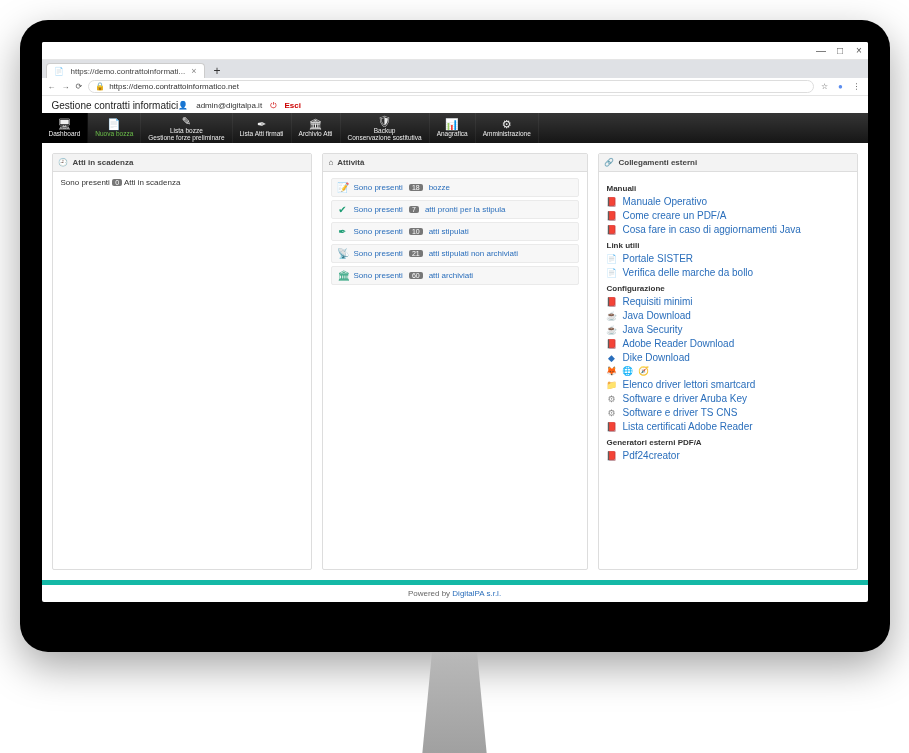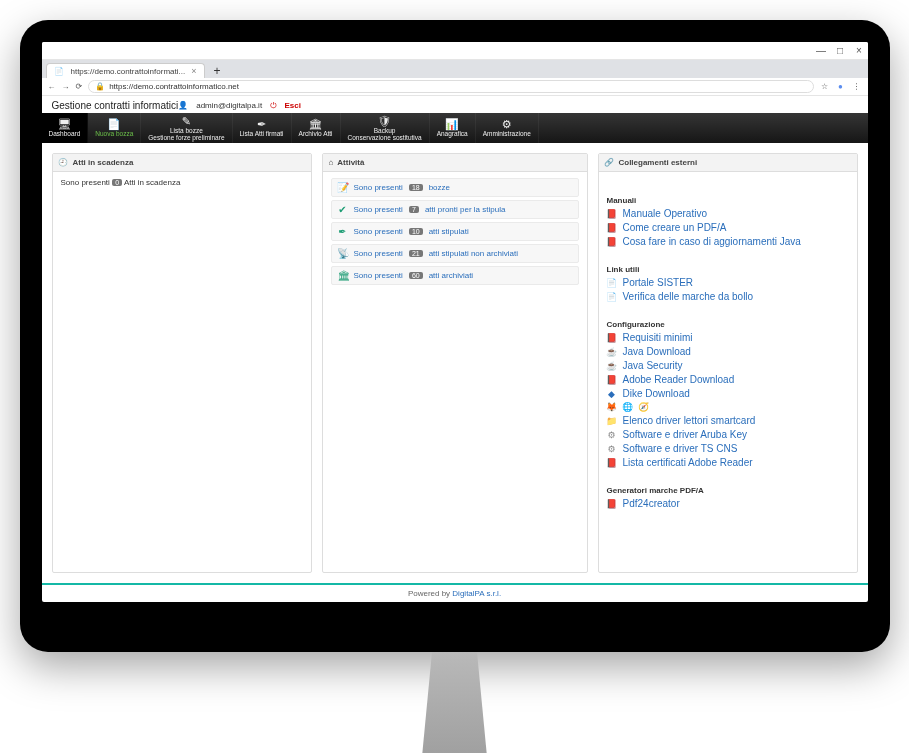--- a/index.html
+++ b/index.html
@@ -166,41 +166,41 @@
     margin-bottom: 3px;
     font-size: 8px;
   }
   .att-row a { color: #2a6ebb; text-decoration: none; }
   .att-icon { width: 10px; text-align: center; font-size: 10px; }
   .att-icon.boz { color: #2a9fd6; }
   .att-icon.ver { color: #1d9d74; }
   .att-icon.fir { color: #1d9d74; }
   .att-icon.non { color: #2a9fd6; }
   .att-icon.arc { color: #1d9d74; }
-  .link-group h5 { font-weight: bold; font-size: 8px; margin: 18px 0 3px 0; color: #333; }
+  .link-group h5 { font-weight: bold; font-size: 8px; margin: 6px 0 3px 0; color: #333; }
   .link-row {
     display: flex;
     align-items: center;
     gap: 6px;
     margin-bottom: 3px;
   }
   .link-row a { color: #2a6ebb; text-decoration: none; font-size: 10px; }
   .link-icon { width: 10px; font-size: 9px; text-align: center; }
   .li-pdf { color: #c33; }
   .li-doc { color: #888; }
   .li-java { color: #c88d3b; }
   .li-cert { color: #c88d3b; }
   .li-dike { color: #2a6ebb; }
   .li-gen { color: #888; }
   .footer {
     text-align: center;
     font-size: 8px;
     color: #666;
     padding: 4px;
-    border-top: 2px solid #14b8a6;
+    border-top: 5px solid #14b8a6;
   }
   .footer a { color: #2a6ebb; text-decoration: none; }
   .icon-row { display:flex; gap:6px; align-items:center; }
   .small-icons span { font-size:9px; }
 </style>
 </head>
 <body>
 
 <div class="monitor">
   <div class="screen">
@@ -415,21 +415,21 @@
                     <span class="link-icon li-gen">⚙</span>
                     <a>Software e driver TS CNS</a>
                   </div>
                   <div class="link-row">
                     <span class="link-icon li-pdf">📕</span>
                     <a>Lista certificati Adobe Reader</a>
                   </div>
                 </div>
             </div>
             <div class="link-group">
-              <h5>Generatori marche PDF/A</h5>
+              <h5>Generatori esterni PDF/A</h5>
               <div id="g-gen">
                   <div class="link-row">
                     <span class="link-icon li-pdf">📕</span>
                     <a>Pdf24creator</a>
                   </div>
                 </div>
             </div>
           </div>
         </div>
 

